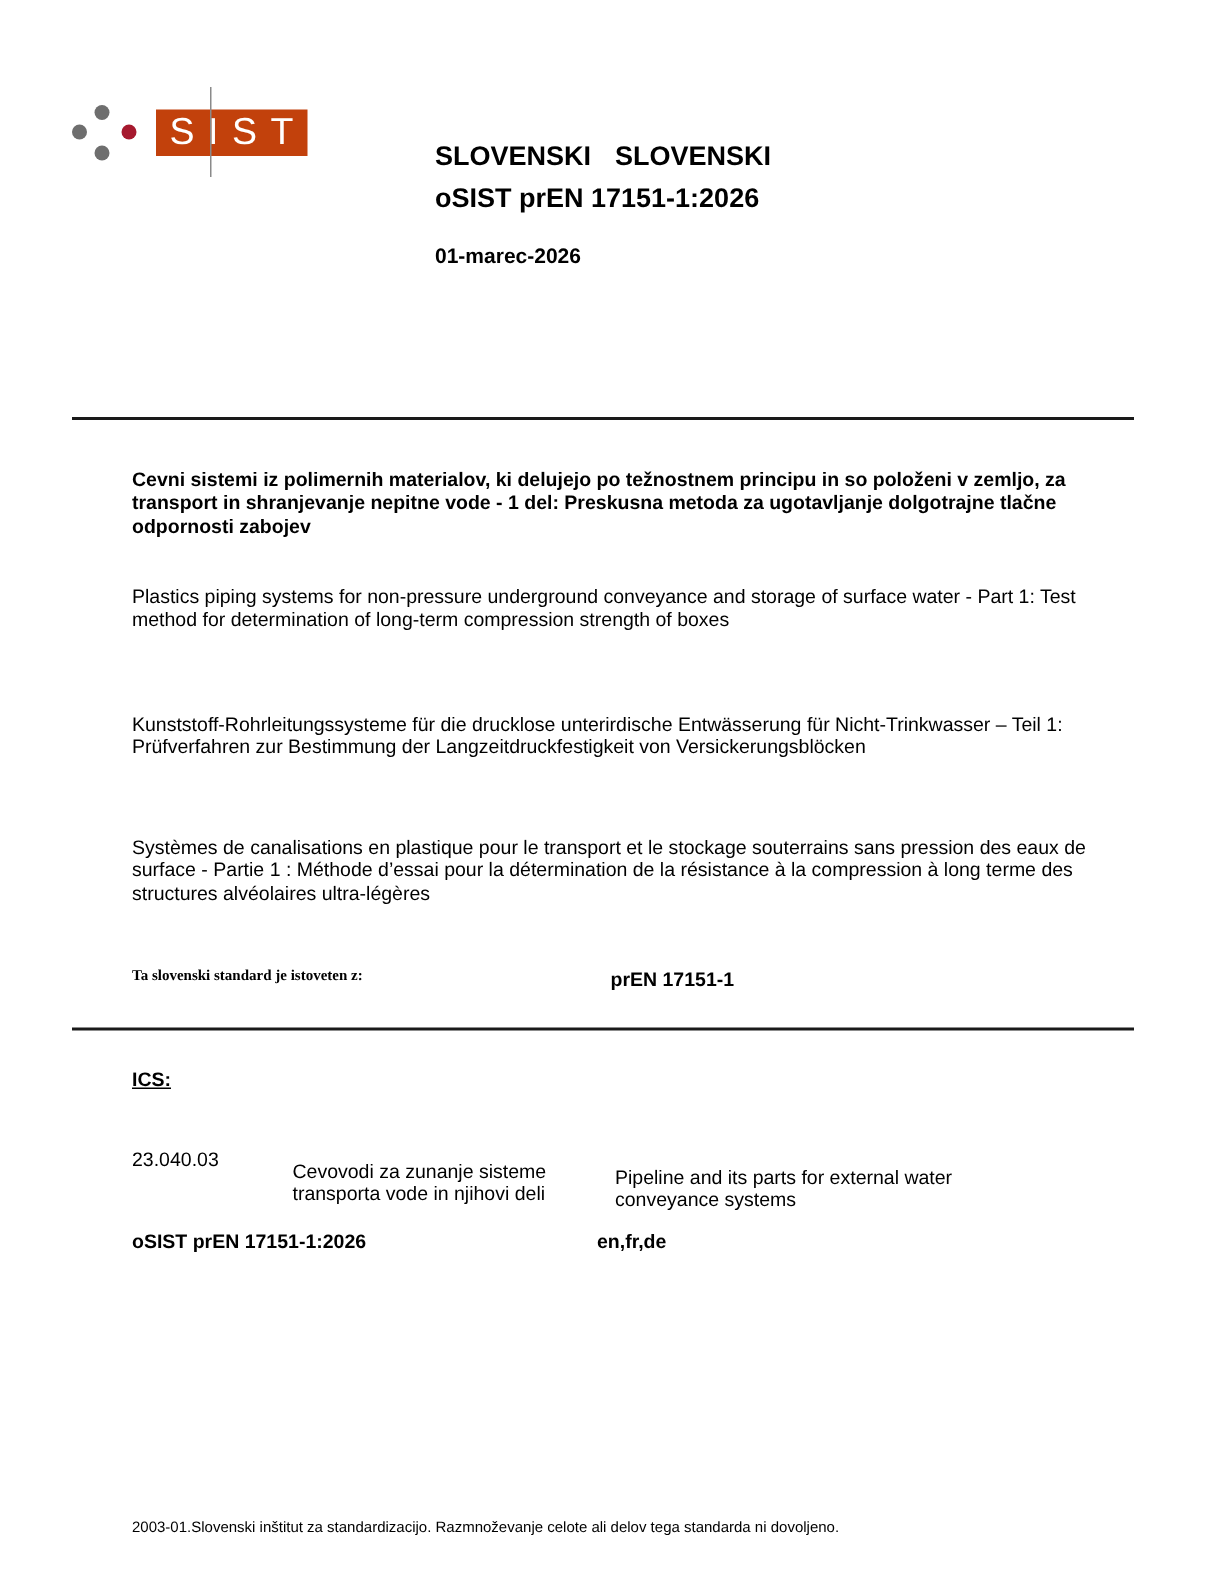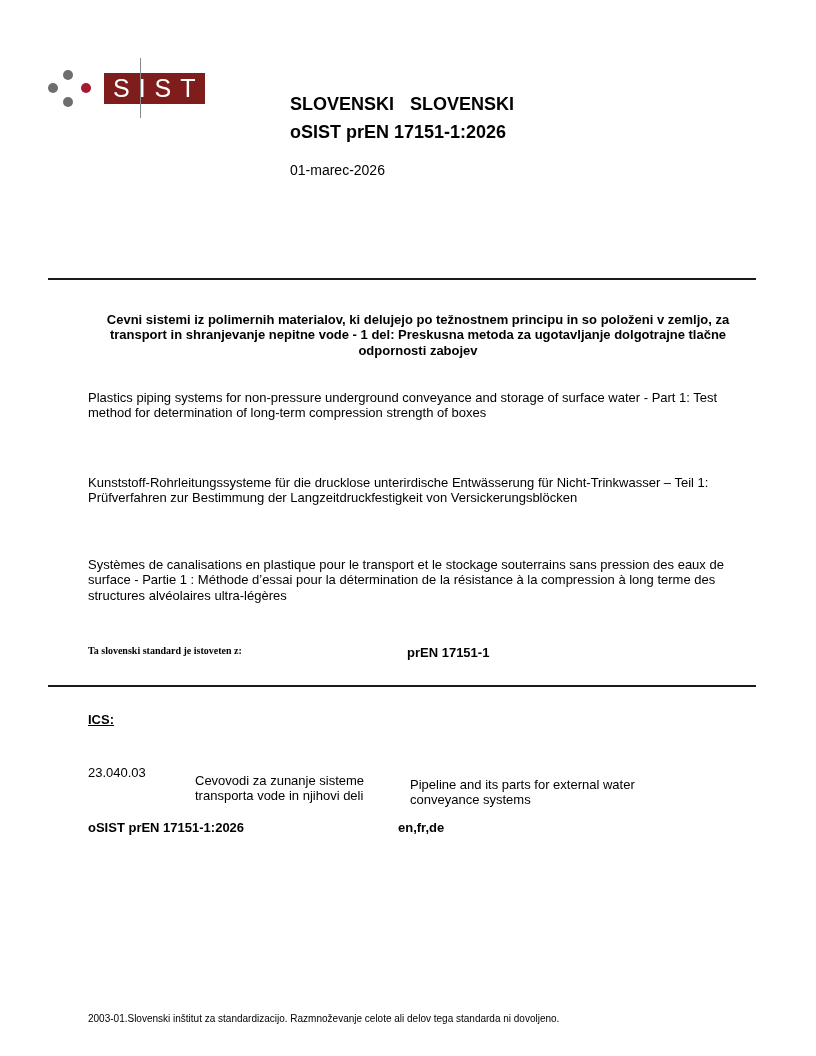--- a/index.html
+++ b/index.html
@@ -16,33 +16,33 @@
       color: #000000;
     }
     .abs { position: absolute; }
 
     
     .logo { position: absolute; left: 0; top: 0; width: 220px; height: 130px; }
     .dot { position: absolute; width: 10px; height: 10px; border-radius: 50%; background: #6e6e6e; }
     .dot.red { background: #a6192e; }
     .logo-box {
       position: absolute; left: 104px; top: 73px; width: 101px; height: 31px;
-      background: #7f1d1d; color: #ffffff;
+      background: #c2410c; color: #ffffff;
       font-family: "Liberation Sans", sans-serif;
       font-size: 25px; letter-spacing: 9px;
       line-height: 31px; text-align: left; padding-left: 9px; box-sizing: border-box;
     }
     .logo-vline {
       position: absolute; left: 140px; top: 58px; width: 1px; height: 60px; background: #8a8a8a;
     }
 
     
     .std-title { left: 290px; top: 94px; font-size: 18px; font-weight: bold; word-spacing: 3px; }
     .std-number { left: 290px; top: 122px; font-size: 18px; font-weight: bold; }
-    .std-date { left: 290px; top: 162px; font-size: 14px; font-weight: normal; }
+    .std-date { left: 290px; top: 162px; font-size: 14px; font-weight: bold; }
 
     .hr { position: absolute; left: 48px; width: 708px; height: 2px; background: #1a1a1a; }
 
     .para { position: absolute; left: 88px; width: 660px; font-size: 13px; line-height: 15.3px; }
     .para.bold { font-weight: bold; }
 
     .equiv-label { left: 88px; top: 645px; font-size: 10px; font-weight: bold; font-family: Liberation Serif, serif; }
     .equiv-value { left: 407px; top: 645px; font-size: 13px; font-weight: bold; }
 
     .ics-label { left: 88px; top: 712px; font-size: 13px; font-weight: bold; text-decoration: underline; }
@@ -66,21 +66,21 @@
   <div class="logo-box">SIST</div>
   <div class="logo-vline"></div>
 </div>
 
 <div class="abs std-title" style="white-space:pre;">SLOVENSKI  SLOVENSKI</div>
 <div class="abs std-number">oSIST prEN 17151-1:2026</div>
 <div class="abs std-date">01-marec-2026</div>
 
 <div class="hr" style="top:278px;"></div>
 
-<div class="para bold" style="top:312px;text-align:center;">Cevni sistemi iz polimernih materialov, ki delujejo po težnostnem principu in so položeni v zemljo, za transport in shranjevanje nepitne vode - 1 del: Preskusna metoda za ugotavljanje dolgotrajne tlačne odpornosti zabojev</div>
+<div class="para bold" style="top:312px;">Cevni sistemi iz polimernih materialov, ki delujejo po težnostnem principu in so položeni v zemljo, za transport in shranjevanje nepitne vode - 1 del: Preskusna metoda za ugotavljanje dolgotrajne tlačne odpornosti zabojev</div>
 <div class="para" style="top:390px;">Plastics piping systems for non-pressure underground conveyance and storage of surface water - Part 1: Test method for determination of long-term compression strength of boxes</div>
 <div class="para" style="top:475px;">Kunststoff-Rohrleitungssysteme für die drucklose unterirdische Entwässerung für Nicht-Trinkwasser – Teil 1: Prüfverfahren zur Bestimmung der Langzeitdruckfestigkeit von Versickerungsblöcken</div>
 <div class="para" style="top:557px;">Systèmes de canalisations en plastique pour le transport et le stockage souterrains sans pression des eaux de surface - Partie 1 : Méthode d’essai pour la détermination de la résistance à la compression à long terme des structures alvéolaires ultra-légères</div>
 
 <div class="abs equiv-label">Ta slovenski standard je istoveten z:</div>
 <div class="abs equiv-value">prEN 17151-1</div>
 
 <div class="hr" style="top:685px;"></div>
 
 <div class="abs ics-label">ICS:</div>

